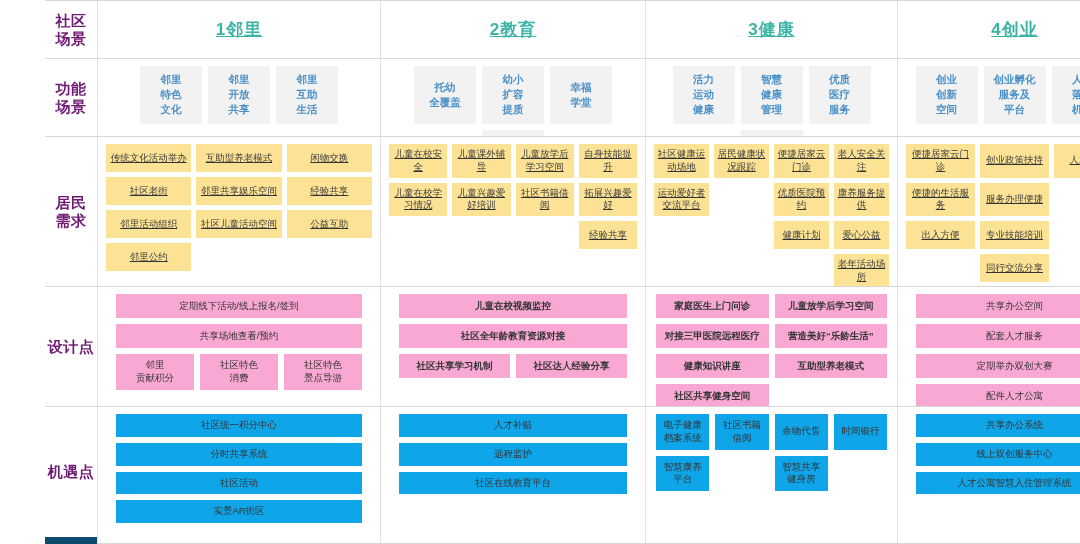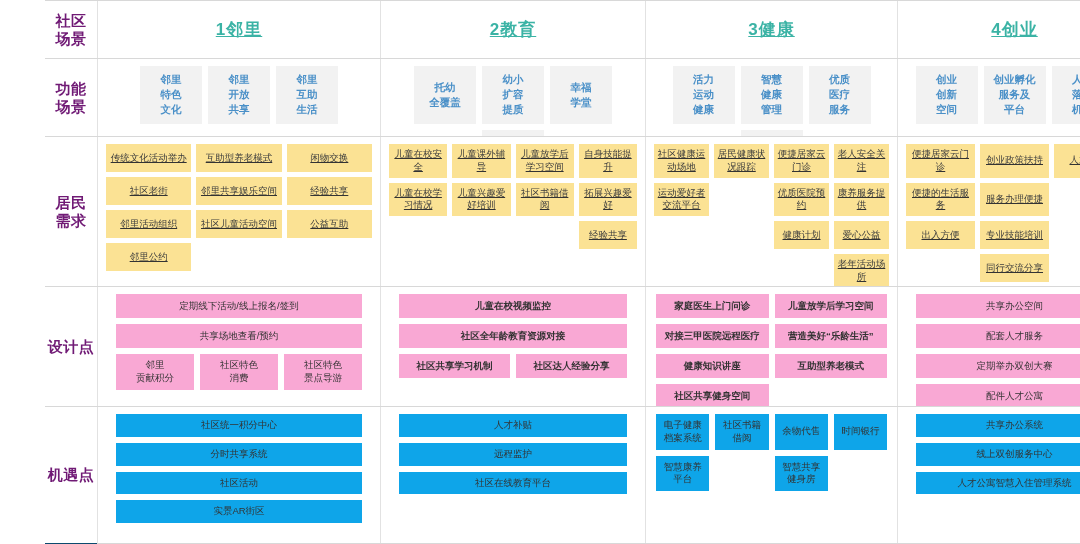--- a/index.html
+++ b/index.html
@@ -25,21 +25,21 @@
   .rowlabel{
     grid-column:2;
     display:flex;align-items:center;justify-content:center;
     font-weight:bold;font-size:15px;color:#701a75;
     letter-spacing:.5px;line-height:1.18;
     text-align:center;
     border-top:1px solid #d8d8d8;
     box-sizing:border-box;
     white-space:pre-line;
   }
-  .rowlabel.last{border-bottom:1px solid #0c4a6e;}
+  .rowlabel.last{border-bottom:7px solid #0c4a6e;}
 
   
   .rowbody{
     grid-column:3;
     display:grid;
     grid-template-columns:283px 265px 252px 235px;
     border-top:1px solid #d8d8d8;
     box-sizing:border-box;
   }
   .rowbody.last{border-bottom:1px solid #d8d8d8;}

